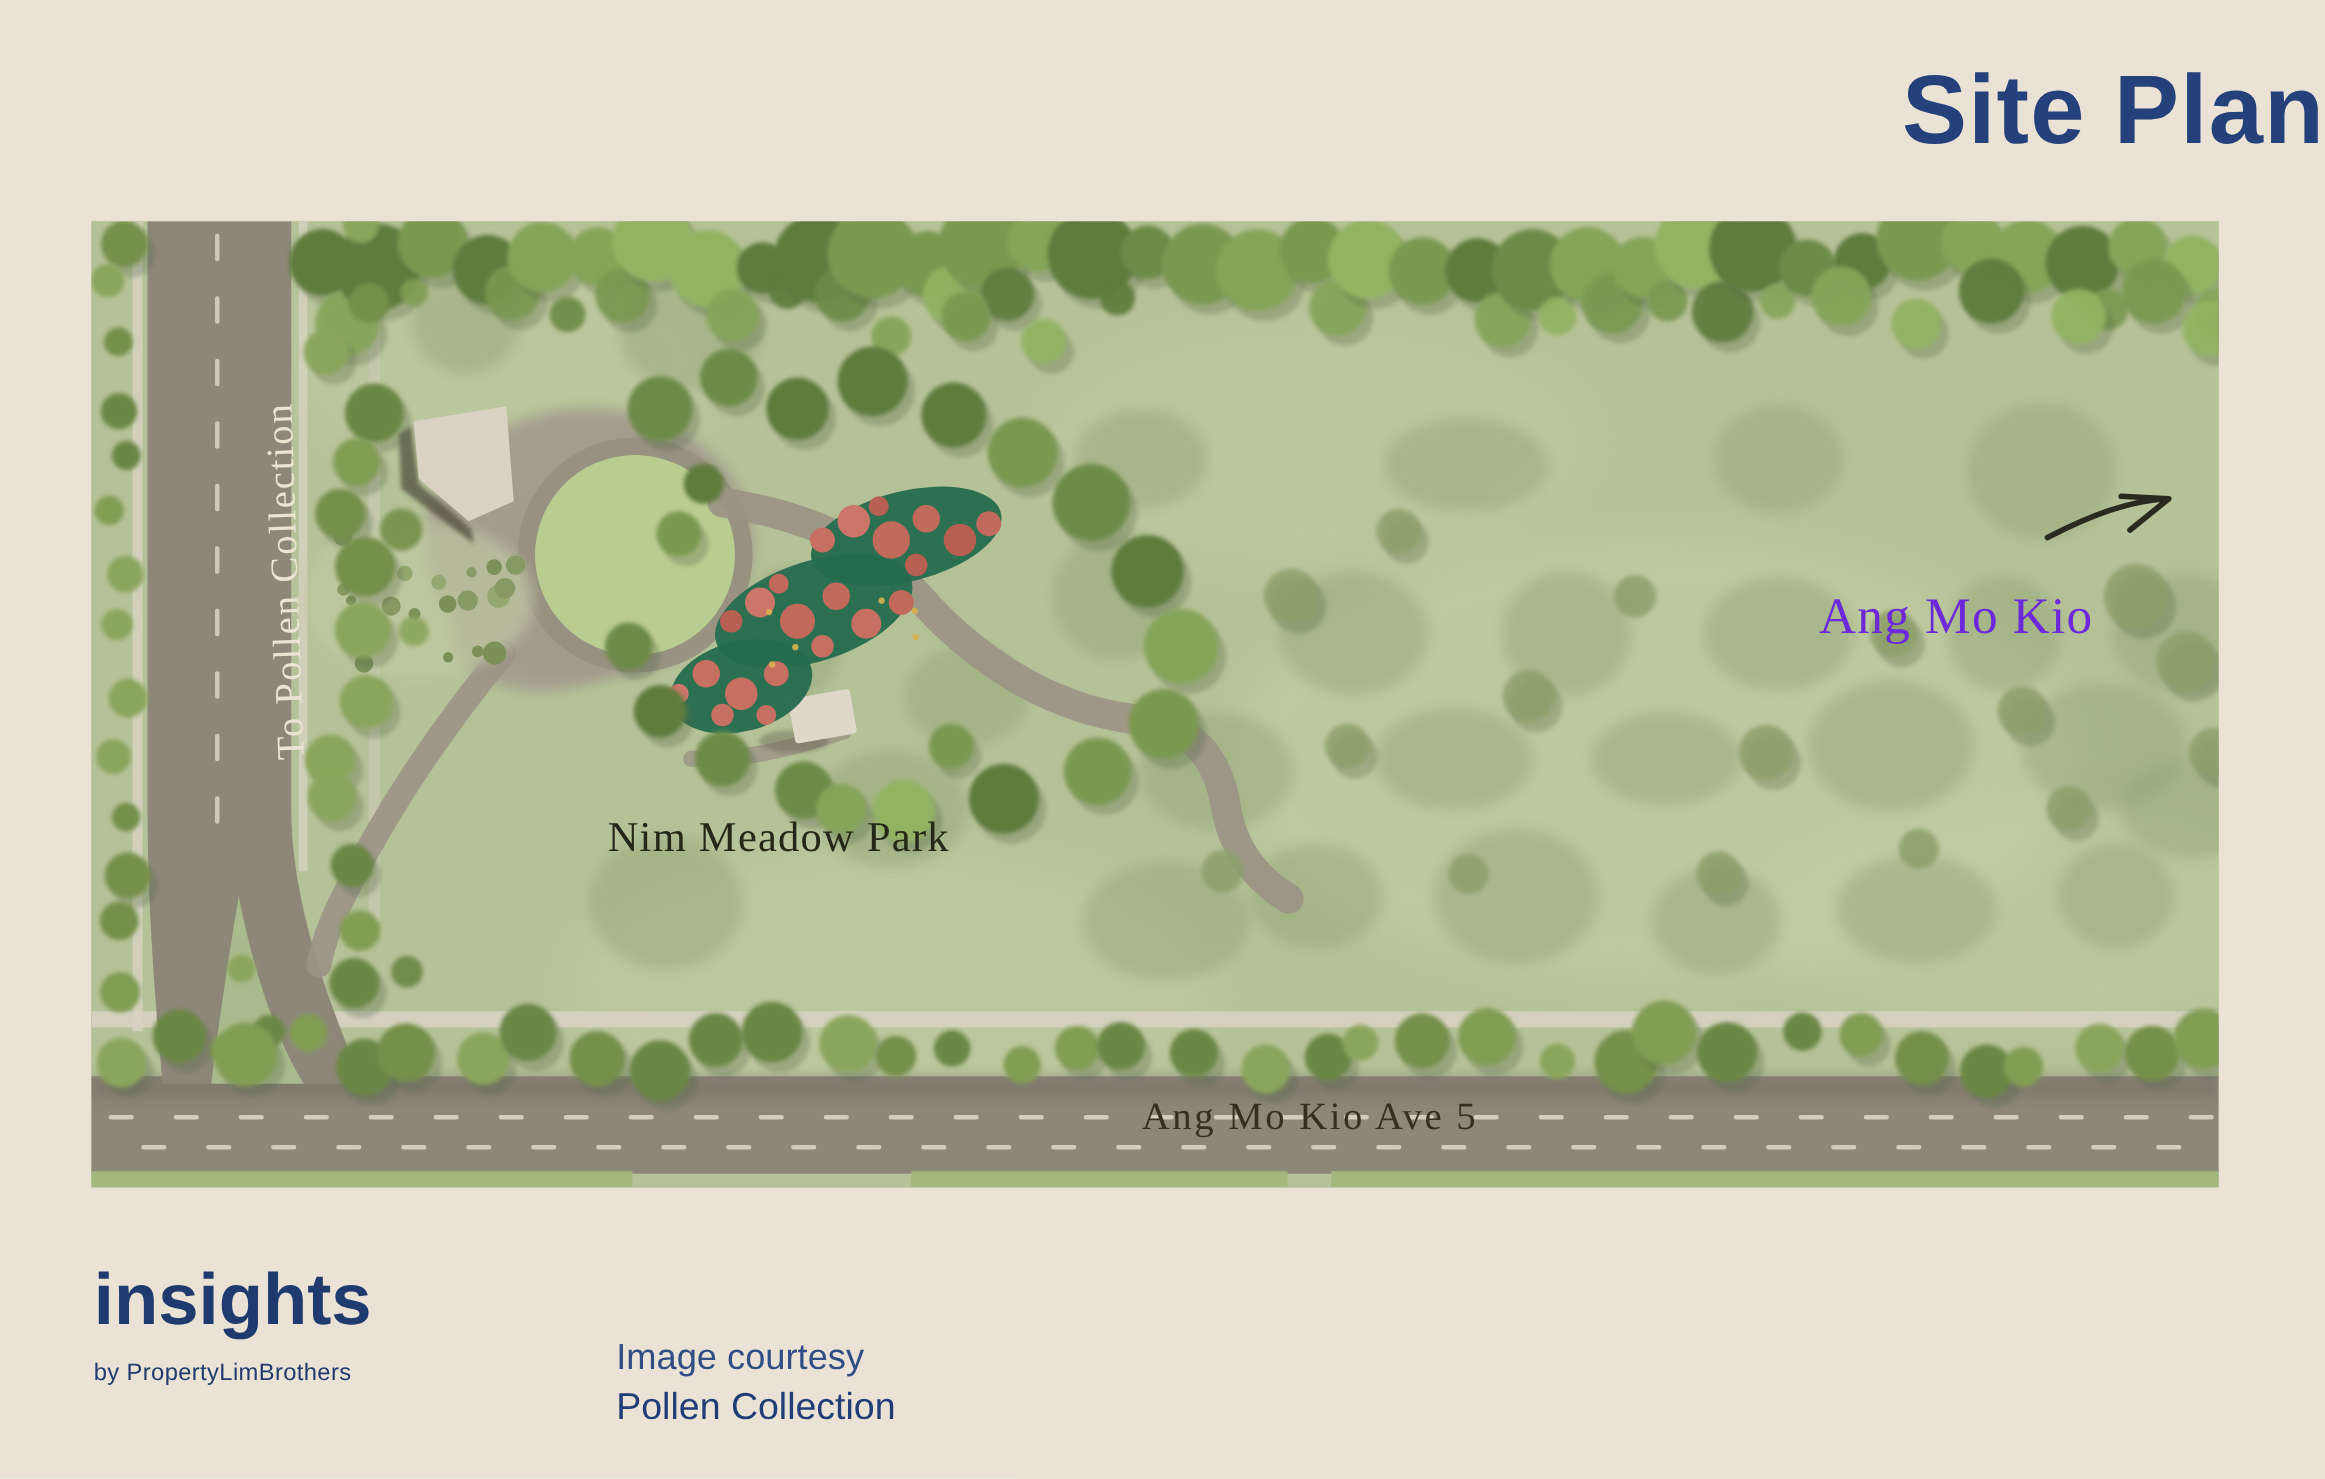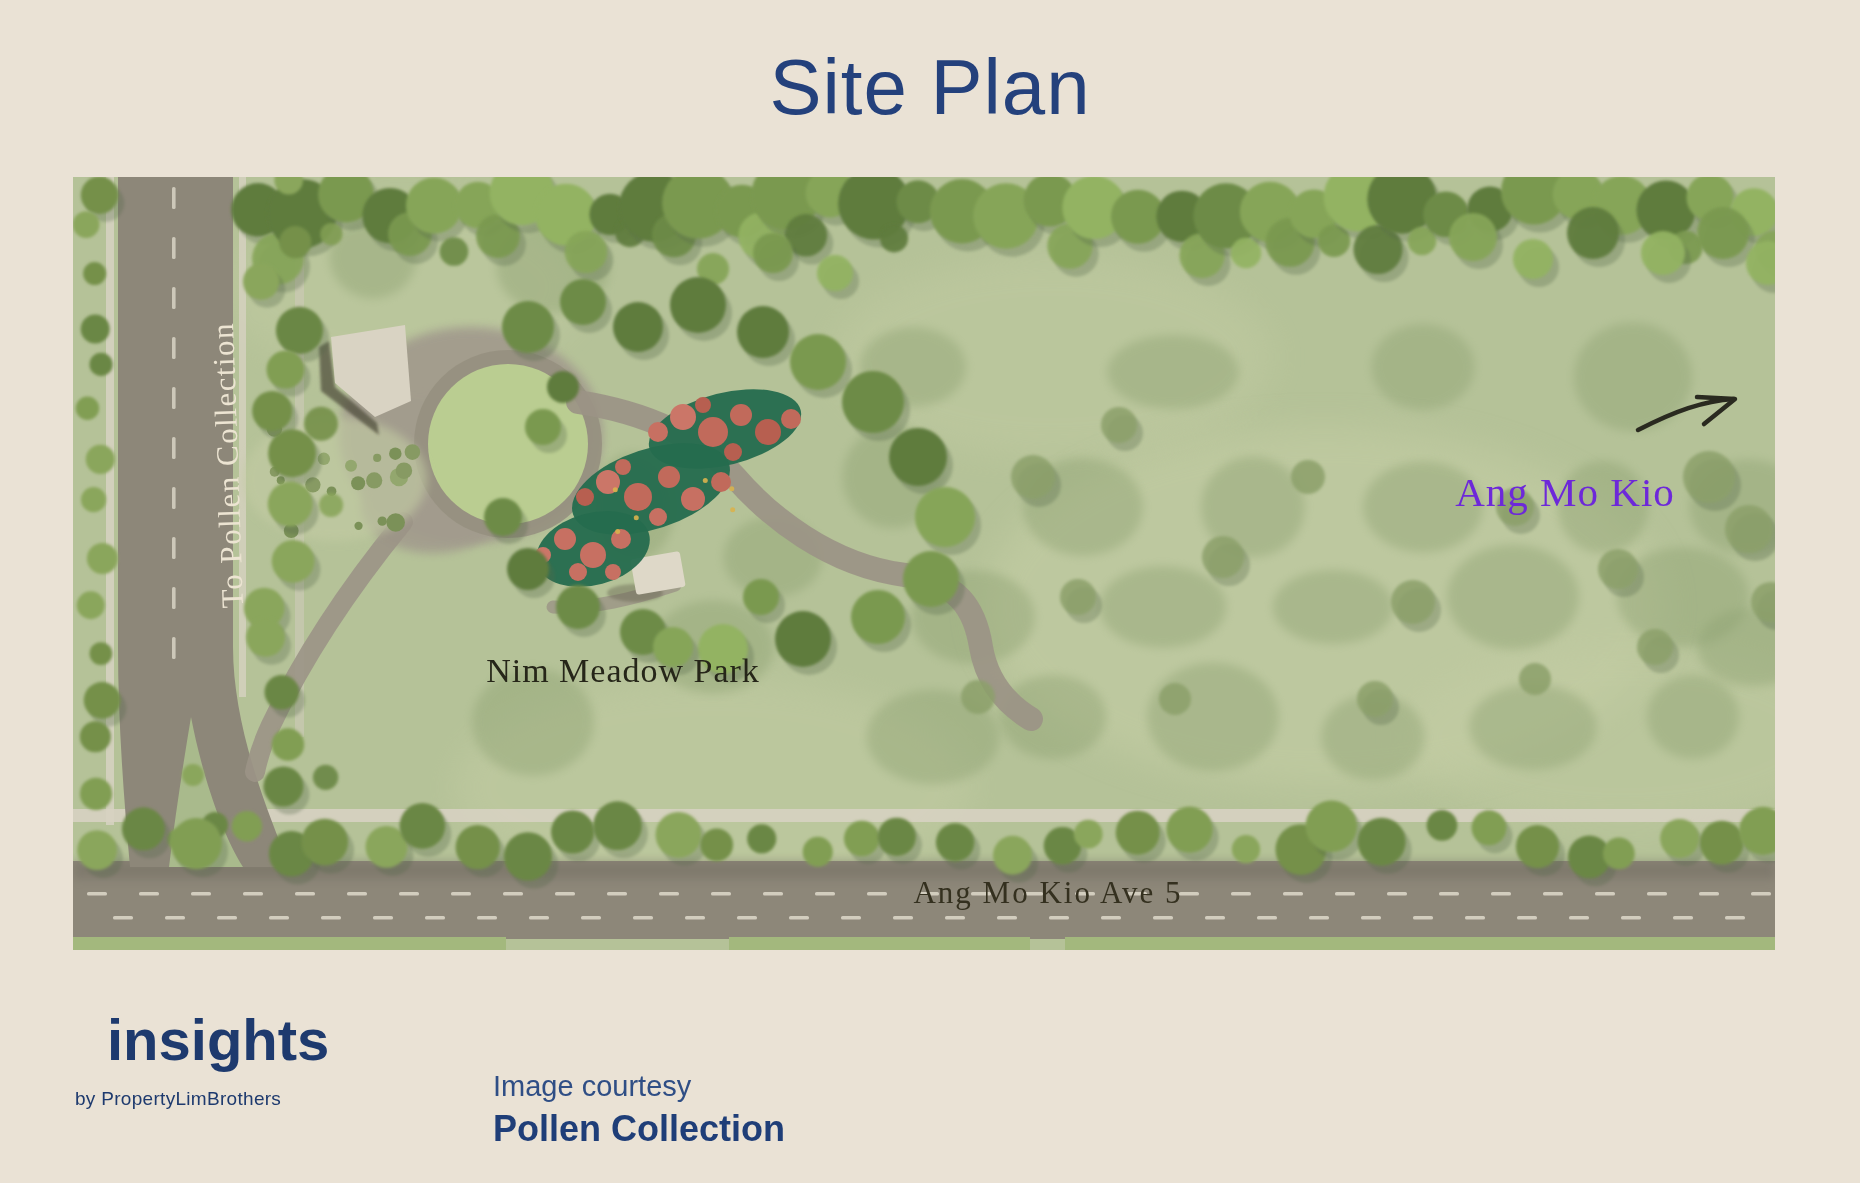--- a/index.html
+++ b/index.html
@@ -1,37 +1,37 @@
 <!DOCTYPE html>
 <html><head>
 <meta charset="utf-8">
 <style>
   html,body{margin:0;padding:0;}
   .page{position:relative;width:1860px;height:1183px;background:#eae2d5;overflow:hidden;
         font-family:"Liberation Sans","DejaVu Sans",sans-serif;}
-  .title{position:absolute;top:42px;left:0;right:0;margin:0;text-align:center;
-         font-size:78px;font-weight:400;letter-spacing:1px;color:#24417c;}
+  .title{position:absolute;top:42px;left:0;right:0;margin:0;text-align:right;
+         font-size:78px;font-weight:700;letter-spacing:1px;color:#24417c;}
   .map{position:absolute;left:73px;top:177px;width:1702px;height:773px;overflow:hidden;background:#b5c298;}
   .map svg.scenery{position:absolute;left:0;top:0;width:100%;height:100%;display:block;}
   .lbl{position:absolute;font-family:"Liberation Serif","DejaVu Serif",serif;white-space:nowrap;}
   .lbl-vert{left:155px;top:288px;transform:translate(-50%,-50%) rotate(-92deg);
             color:#ece4d2;font-size:31px;letter-spacing:1.5px;}
   .lbl-park{left:550px;top:494px;transform:translate(-50%,-50%);
             color:#262619;font-size:34px;letter-spacing:1px;}
   .lbl-linear{left:1492px;top:316px;transform:translate(-50%,-50%);text-align:center;
               color:#6d28d9;font-size:41px;line-height:1.35;letter-spacing:1px;}
   .lbl-ave{left:975px;top:716px;transform:translate(-50%,-50%);
            color:#34301f;font-size:31px;letter-spacing:2px;font-family:Liberation Serif, serif;}
   .arrow{position:absolute;left:1560px;top:212px;width:114px;height:48px;}
   .logo{position:absolute;left:75px;top:1008px;color:#1e3a6e;}
-  .logo-name{font-size:58px;font-weight:700;line-height:1.1;letter-spacing:0;margin-left:32px;}
+  .logo-name{font-size:58px;font-weight:700;line-height:1.1;letter-spacing:0;}
   .logo-by{font-size:19px;margin-top:16px;letter-spacing:0.3px;}
   .credit{position:absolute;left:493px;top:1068px;}
   .credit-line1{font-size:29px;color:#2f4e85;line-height:1.3;}
-  .credit-line2{font-size:36px;font-weight:700;color:#1f3e78;line-height:1.3;}
+  .credit-line2{font-size:30px;font-weight:400;color:#1f3e78;line-height:1.3;}
 </style>
 </head>
 <body>
 
 <div class="page">
 
   <h1 class="title">Site Plan</h1>
 
   <div class="map">
     <svg id="scenery" class="scenery" viewBox="0 0 1702 773" preserveAspectRatio="none">

